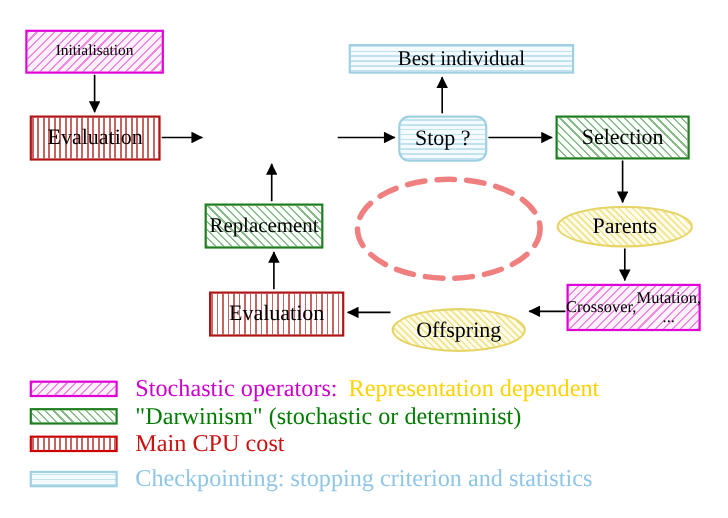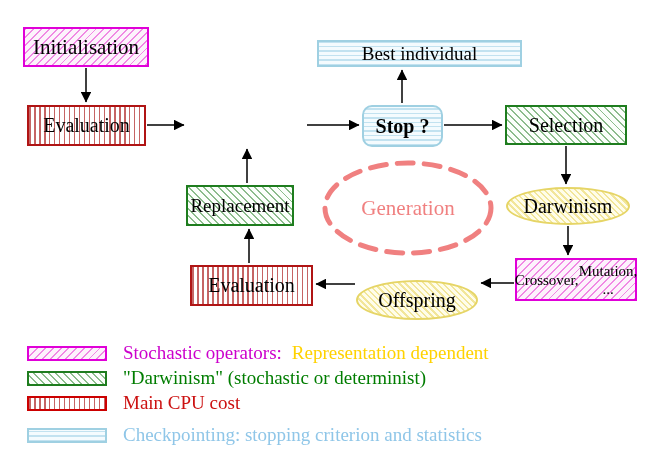--- a/index.html
+++ b/index.html
@@ -77,21 +77,21 @@
     height: 15px;
     box-sizing: border-box;
     margin-right: 16px;
     flex: 0 0 auto;
   }
   .swatch.sw-magenta { border: 2px solid #e000d8; }
   .swatch.sw-green   { border: 2px solid #1e7d1e; }
   .swatch.sw-red     { border: 2px solid #cc0000; }
   .swatch.sw-cyan    { border: 2px solid #9fd0e2; }
   .legend-text {
-    font-size: 19px;
+    font-size: 22px;
     white-space: nowrap;
   }
   .lt-magenta { color: #cc00cc; }
   .lt-gold    { color: #ffd200; margin-left: 10px; }
   .lt-green   { color: #007d00; }
   .lt-red     { color: #cc1111; }
   .lt-blue    { color: #8fc6e8; }
 </style>
 </head>
 <body>
@@ -111,51 +111,48 @@
     <line x1="402" y1="103" x2="402" y2="70" stroke="#000" stroke-width="1.5" marker-end="url(#arr)"></line>
     <line x1="444" y1="125" x2="502" y2="125" stroke="#000" stroke-width="1.5" marker-end="url(#arr)"></line>
     <line x1="566" y1="146" x2="566" y2="184" stroke="#000" stroke-width="1.5" marker-end="url(#arr)"></line>
     <line x1="568" y1="226" x2="568" y2="255" stroke="#000" stroke-width="1.5" marker-end="url(#arr)"></line>
     <line x1="514" y1="283" x2="481" y2="283" stroke="#000" stroke-width="1.5" marker-end="url(#arr)"></line>
     <line x1="355" y1="284" x2="316" y2="284" stroke="#000" stroke-width="1.5" marker-end="url(#arr)"></line>
     <line x1="249" y1="263" x2="249" y2="229" stroke="#000" stroke-width="1.5" marker-end="url(#arr)"></line>
     <line x1="247" y1="183" x2="247" y2="149" stroke="#000" stroke-width="1.5" marker-end="url(#arr)"></line>
   </svg>
 
-  <div class="node hatch-magenta" style="left:23px; top:27px; width:126px; height:40px; font-size:21px;">
+  <div class="node hatch-magenta" style="left:23px; top:27px; width:126px; height:40px; font-size:14px;">
     <span>Initialisation</span>
   </div>
 
   <div class="node stripes-red" style="left:27px; top:105px; width:119px; height:41px;">
     <span>Evaluation</span>
   </div>
 
 
   <div class="node stripes-cyan" style="left:290px; top:40px; width:205px; height:27px; font-size:19px;margin-left:27px;">
     <span>Best individual</span>
   </div>
 
-  <div class="node stripes-cyan rounded" style="left:362px; top:105px; width:81px; height:42px;font-weight:bold;">
+  <div class="node stripes-cyan rounded" style="left:362px; top:105px; width:81px; height:42px;">
     <span>Stop ?</span>
   </div>
 
   <div class="node hatch-green" style="left:505px; top:105px; width:122px; height:40px;">
     <span>Selection</span>
   </div>
 
   <div class="node hatch-green" style="left:186px; top:185px; width:108px; height:41px; font-size:19px;">
     <span>Replacement</span>
   </div>
 
-  <div class="generation-label" style="left:325px; top:163px; width:166px; height:90px;">
-    <span>Generation</span>
-  </div>
 
   <div class="node hatch-yellow ellipse" style="left:506px; top:187px; width:124px; height:38px;">
-    <span>Darwinism</span>
+    <span>Parents</span>
   </div>
 
   <div class="node stripes-red" style="left:190px; top:265px; width:123px; height:41px;">
     <span>Evaluation</span>
   </div>
 
   <div class="node hatch-yellow ellipse" style="left:356px; top:280px; width:122px; height:40px;">
     <span>Offspring</span>
   </div>
 

